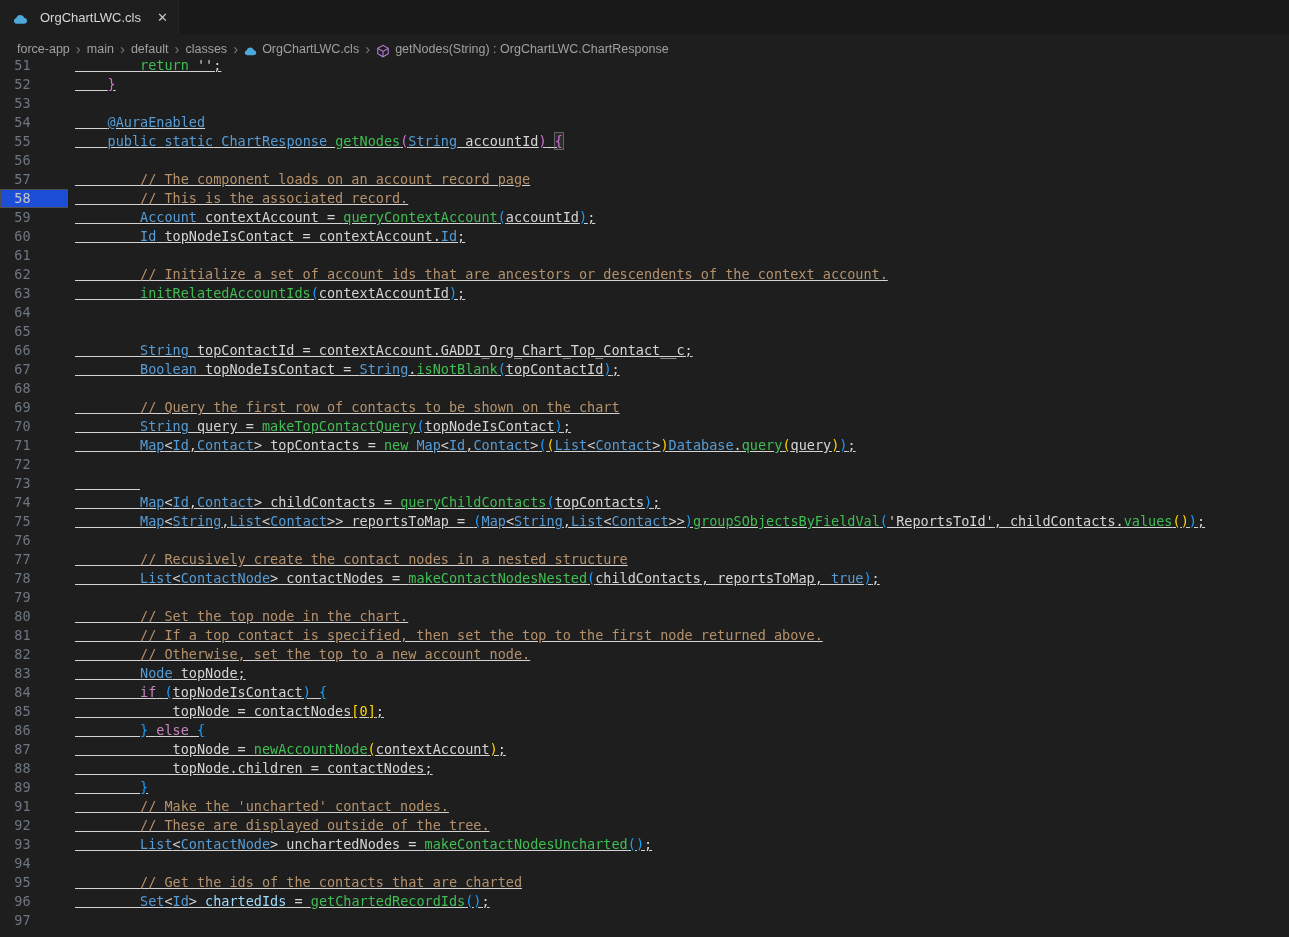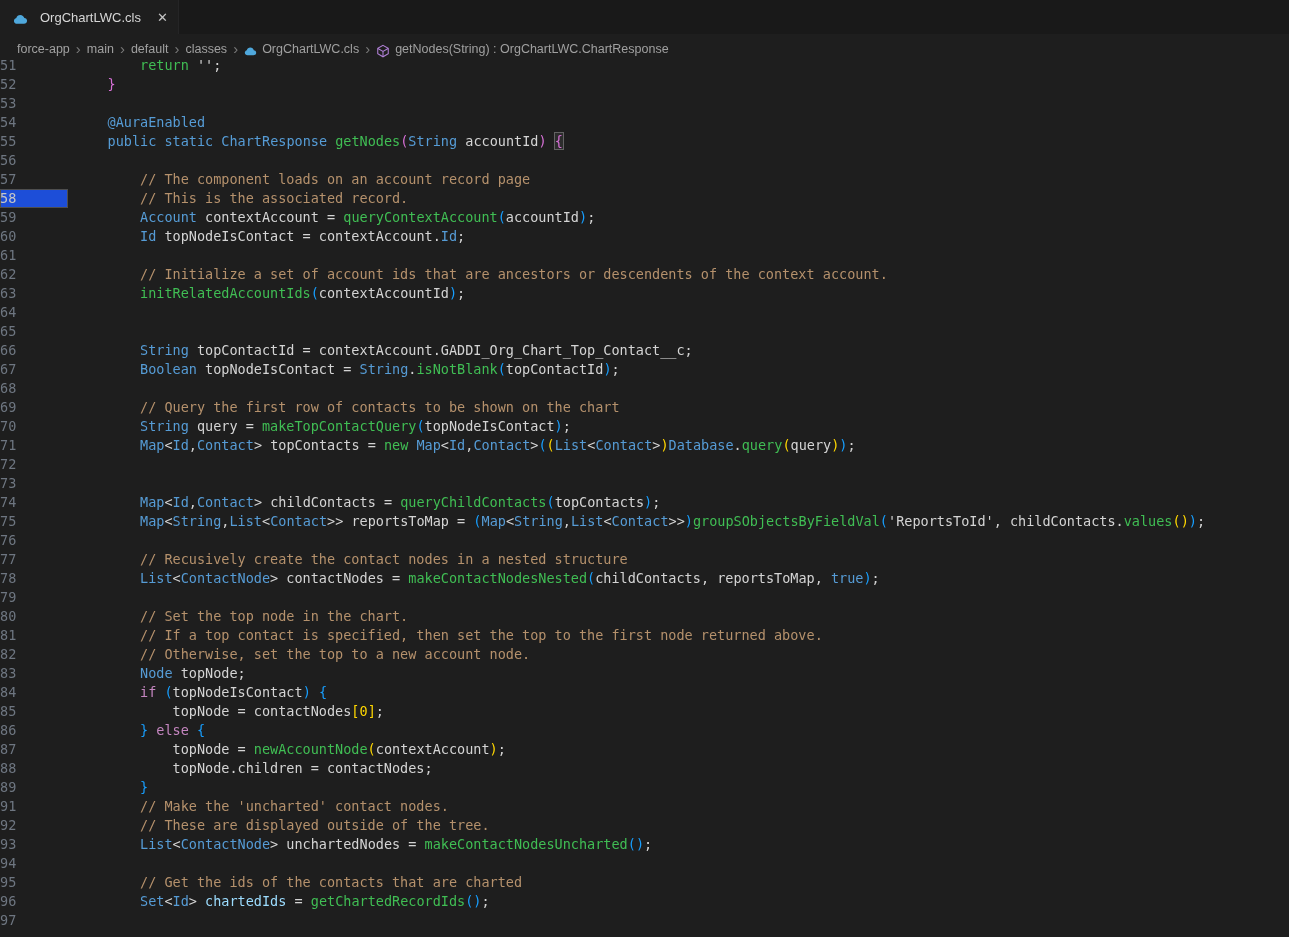--- a/index.html
+++ b/index.html
@@ -38,29 +38,29 @@
   .crumb { cursor:pointer; }
   .crumb-sep { color:#7a7a7a; font-size:15px; padding:0 6px; line-height:1; }
   .crumb-icon { display:inline-flex; margin-right:5px; transform:translateY(2px); }
   
   .editor {
     font-size:13.5px; line-height:19px;
     color:var(--plain);
   }
   .line { display:flex; height:19px; white-space:pre; }
   .ln {
-    flex:none; width:68px; text-align:left; padding-right:23px;
+    flex:none; width:68px; text-align:center; padding-right:23px;
     color:var(--linenum); cursor:pointer;
   }
   .line.current .ln {
     color:#c6c6c6;
     box-shadow: inset 0 0 0 1px #4e4e4e;
     background:#1d4ed8;
   }
-  .lc { padding-left:7px; }
+  .lc { padding-left:7px;text-decoration:underline; }
   .p  { color:var(--plain); }
   .t  { color:var(--type); }
   .k  { color:var(--kw); }
   .g  { color:var(--fn); }
   .c  { color:var(--comment); }
   .v  { color:var(--varblue); }
   .b1 { color:var(--gold); }
   .b2 { color:var(--orchid); }
   .b3 { color:var(--bblue); }
   .bm {

